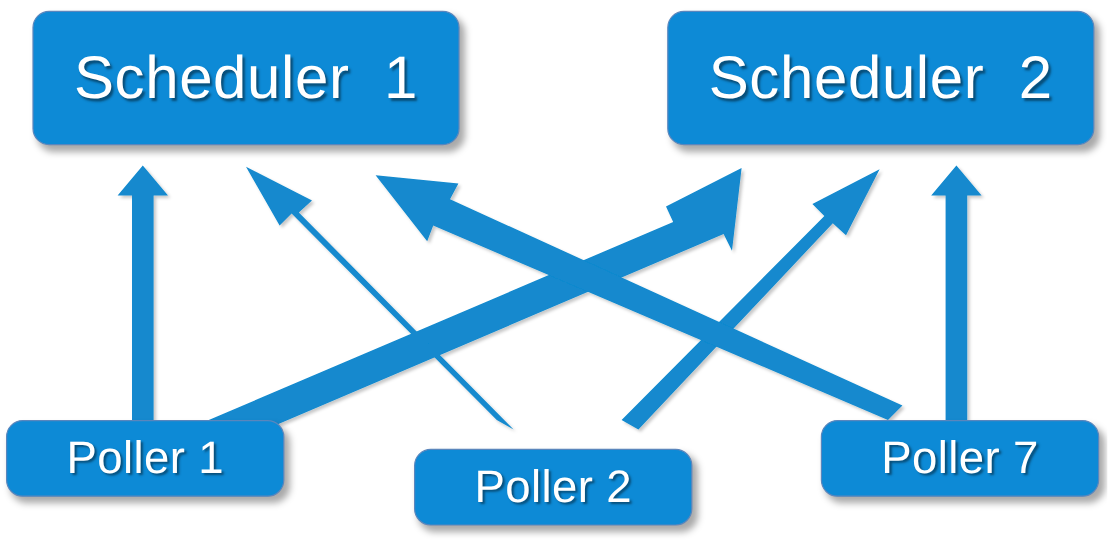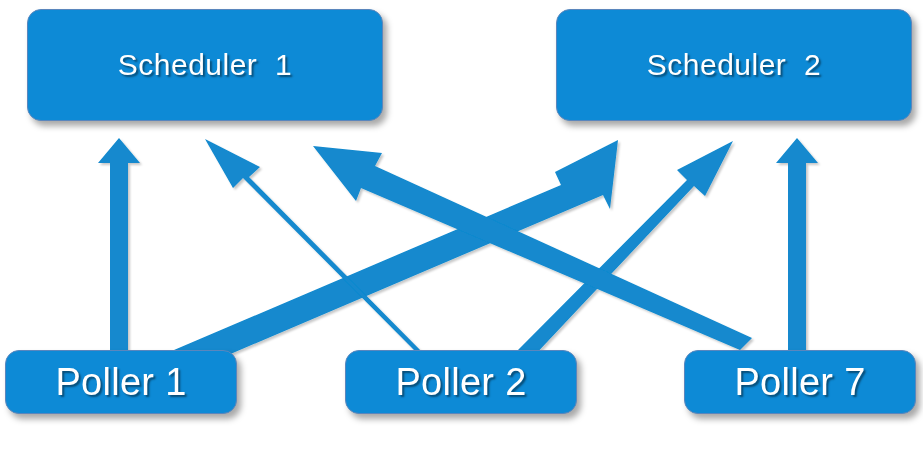--- a/index.html
+++ b/index.html
@@ -41,37 +41,37 @@
     white-space: pre;
     text-shadow: 2px 2px 2px rgba(0,0,0,0.45);
     line-height: 1;
   }
   .scheduler {
     width: 356px;
     height: 112px;
     top: 9px;
   }
   .scheduler .node-label {
-    font-size: 30px;
+    font-size: 50px;
     letter-spacing: 0.5px;
   }
   #node-scheduler-1 { left: 27px; }
   #node-scheduler-2 { left: 556px; text-align: right; }
 
   .poller {
     width: 232px;
     height: 64px;
     top: 350px;
   }
   .poller .node-label {
     font-size: 38px;
     letter-spacing: 0.3px;
   }
   #node-poller-1 { left: 5px; }
-  #node-poller-2 { left: 345px; }
+  #node-poller-2 { left: 345px; margin-top: 24px; }
   #node-poller-3 { left: 684px; }
 </style>
 </head>
 <body>
 
 <div id="canvas">
 
   <svg id="edge-layer" viewBox="0 0 923 451" width="923" height="451" xmlns="http://www.w3.org/2000/svg">
     <defs>
       <filter id="edgeShadow" x="-20%" y="-20%" width="150%" height="150%">

